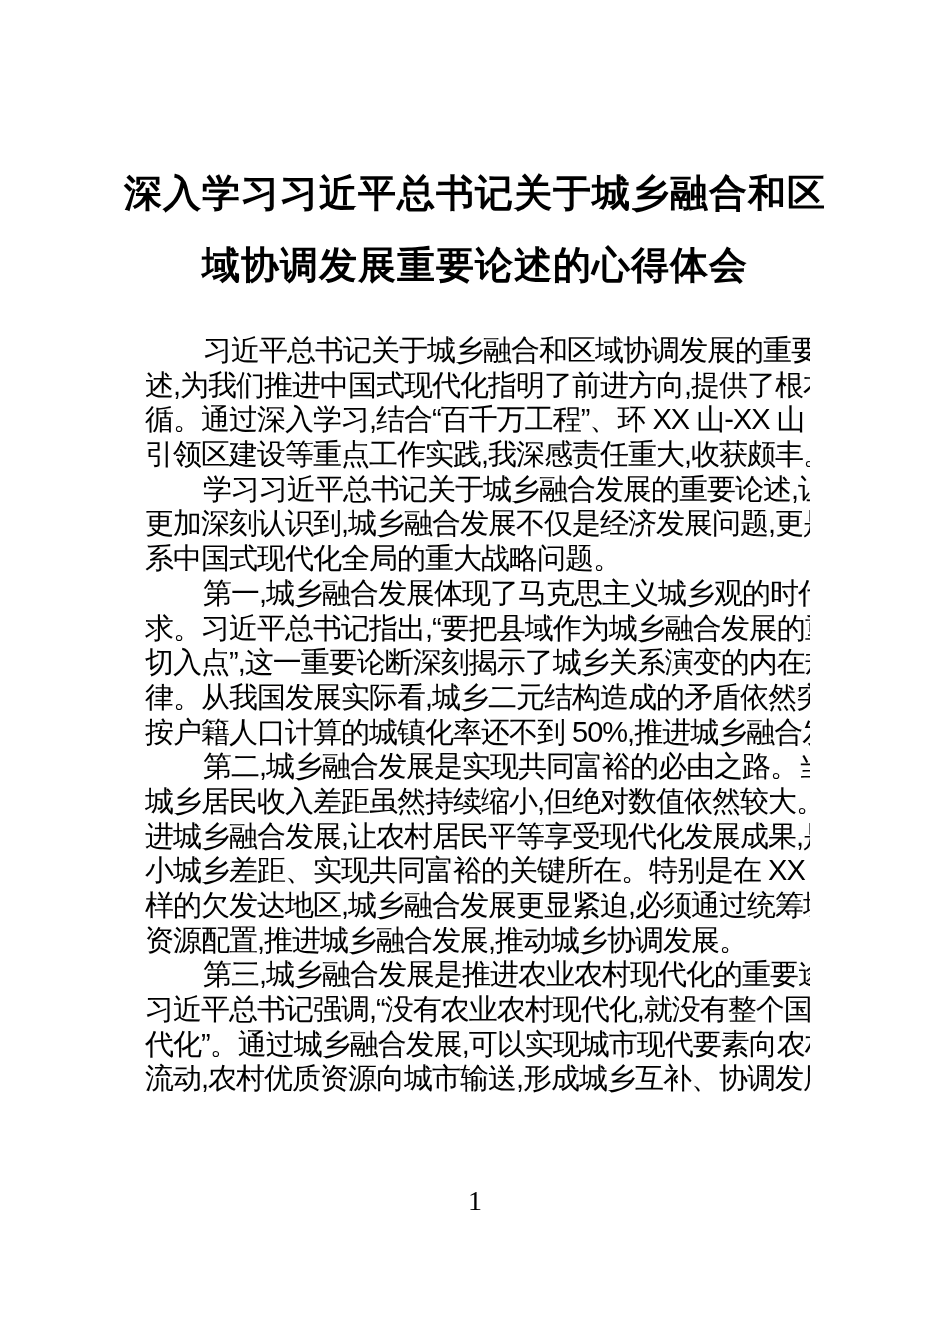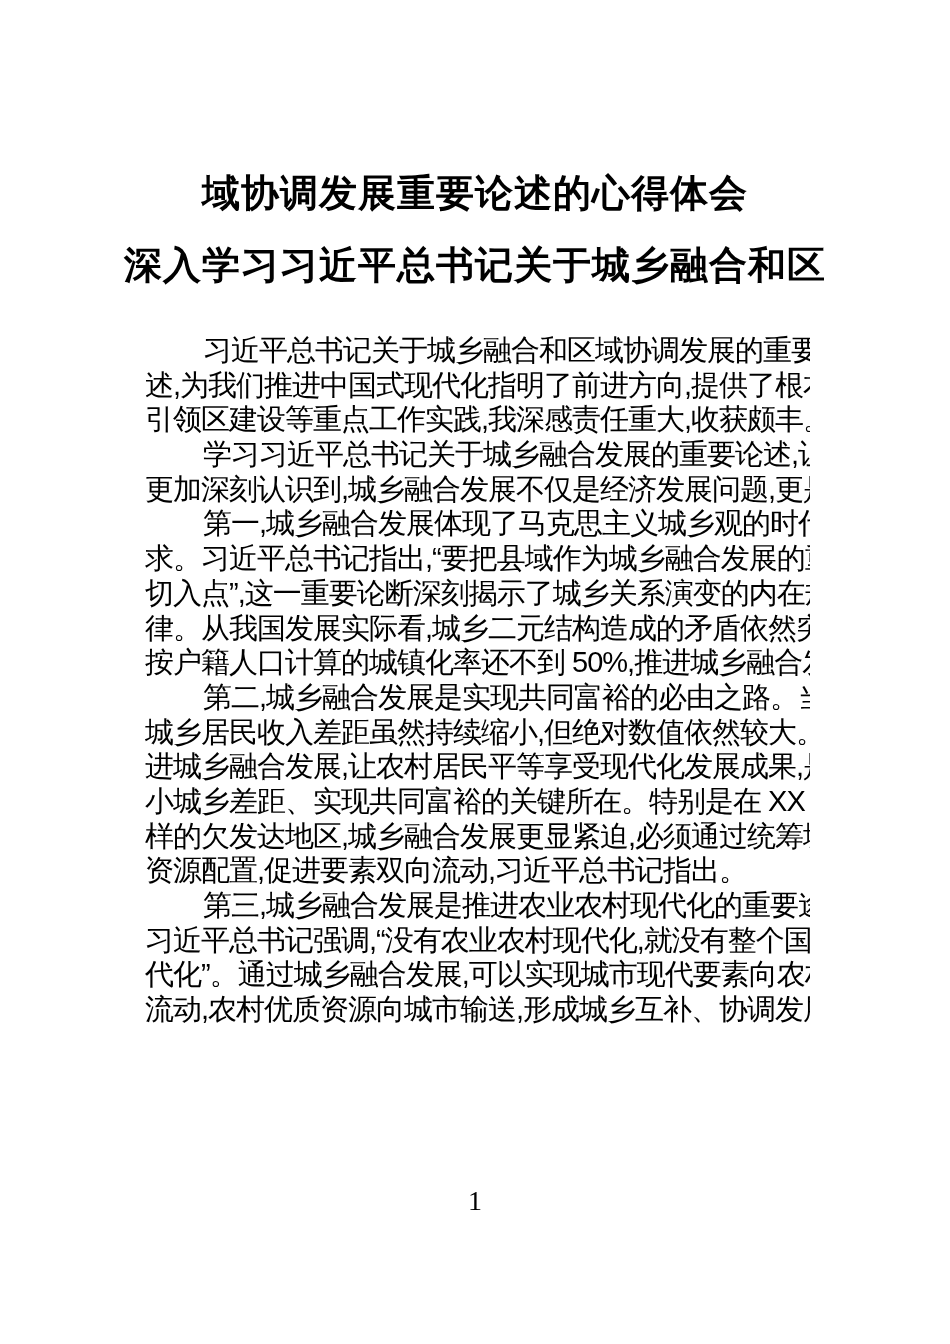--- a/index.html
+++ b/index.html
@@ -62,41 +62,43 @@
       line-height: 30px;
       color: #000000;
     }
   </style>
 </head>
 <body>
 
 <div class="page">
 
   <div class="title-block">
+    <div class="title-line">深入学习习近平总书记关于城乡融合和区</div>
     <div class="title-line">域协调发展重要论述的心得体会</div>
-    <div class="title-line">深入学习习近平总书记关于城乡融合和区</div>
   </div>
 
   <div class="body-block">
     <div class="bl ind">习近平总书记关于城乡融合和区域协调发展的重要论</div>
     <div class="bl">述,为我们推进中国式现代化指明了前进方向,提供了根本遵</div>
+    <div class="bl">循。通过深入学习,结合“百千万工程”、环 XX 山-XX 山</div>
     <div class="bl">引领区建设等重点工作实践,我深感责任重大,收获颇丰。</div>
     <div class="bl ind">学习习近平总书记关于城乡融合发展的重要论述,让我</div>
     <div class="bl">更加深刻认识到,城乡融合发展不仅是经济发展问题,更是关</div>
+    <div class="bl">系中国式现代化全局的重大战略问题。</div>
     <div class="bl ind">第一,城乡融合发展体现了马克思主义城乡观的时代要</div>
     <div class="bl">求。习近平总书记指出,“要把县域作为城乡融合发展的重要</div>
     <div class="bl">切入点”,这一重要论断深刻揭示了城乡关系演变的内在规</div>
     <div class="bl">律。从我国发展实际看,城乡二元结构造成的矛盾依然突出,</div>
     <div class="bl">按户籍人口计算的城镇化率还不到 50%,推进城乡融合发展</div>
     <div class="bl ind">第二,城乡融合发展是实现共同富裕的必由之路。当前,</div>
     <div class="bl">城乡居民收入差距虽然持续缩小,但绝对数值依然较大。推</div>
     <div class="bl">进城乡融合发展,让农村居民平等享受现代化发展成果,是缩</div>
     <div class="bl">小城乡差距、实现共同富裕的关键所在。特别是在 XX 县这</div>
     <div class="bl">样的欠发达地区,城乡融合发展更显紧迫,必须通过统筹城乡</div>
-    <div class="bl">资源配置,促进要素双向流动,习近平总书记指出。</div>
+    <div class="bl">资源配置,推进城乡融合发展,推动城乡协调发展。</div>
     <div class="bl ind">第三,城乡融合发展是推进农业农村现代化的重要途径。</div>
     <div class="bl">习近平总书记强调,“没有农业农村现代化,就没有整个国家现</div>
     <div class="bl">代化”。通过城乡融合发展,可以实现城市现代要素向农村</div>
     <div class="bl">流动,农村优质资源向城市输送,形成城乡互补、协调发展的</div>
   </div>
 
   <div class="page-number">1</div>
 
 </div>
 

